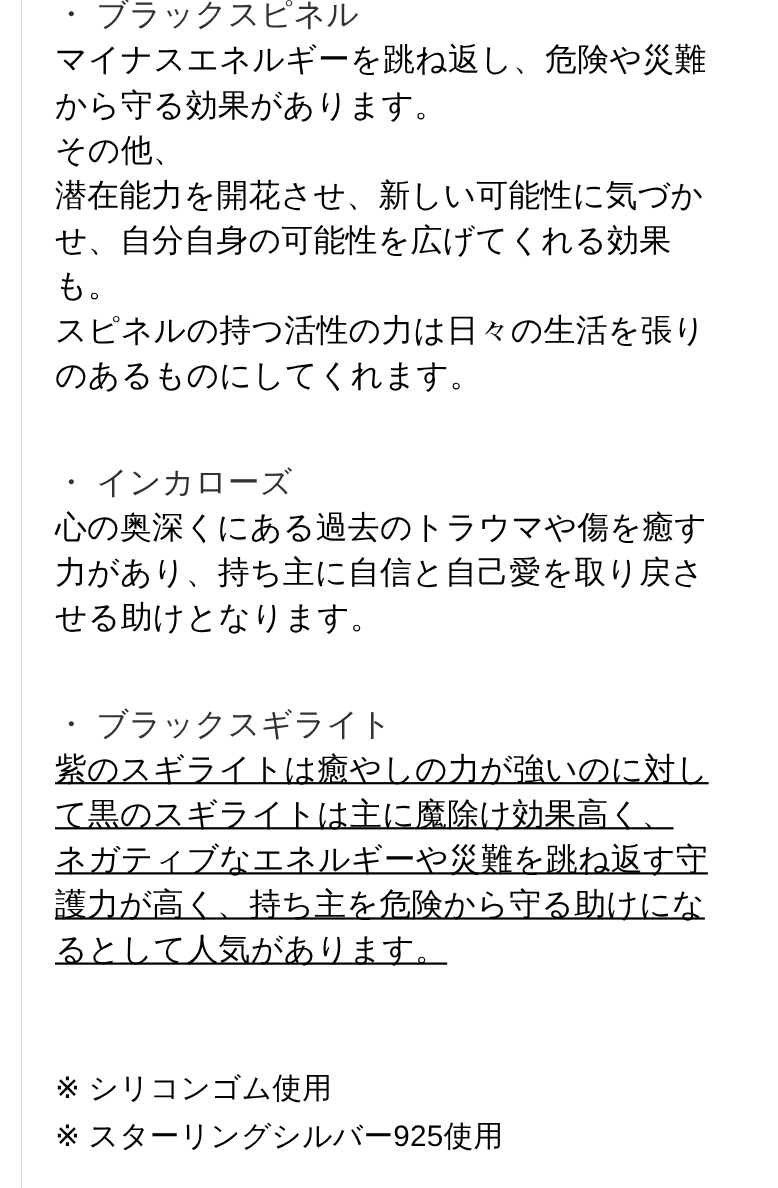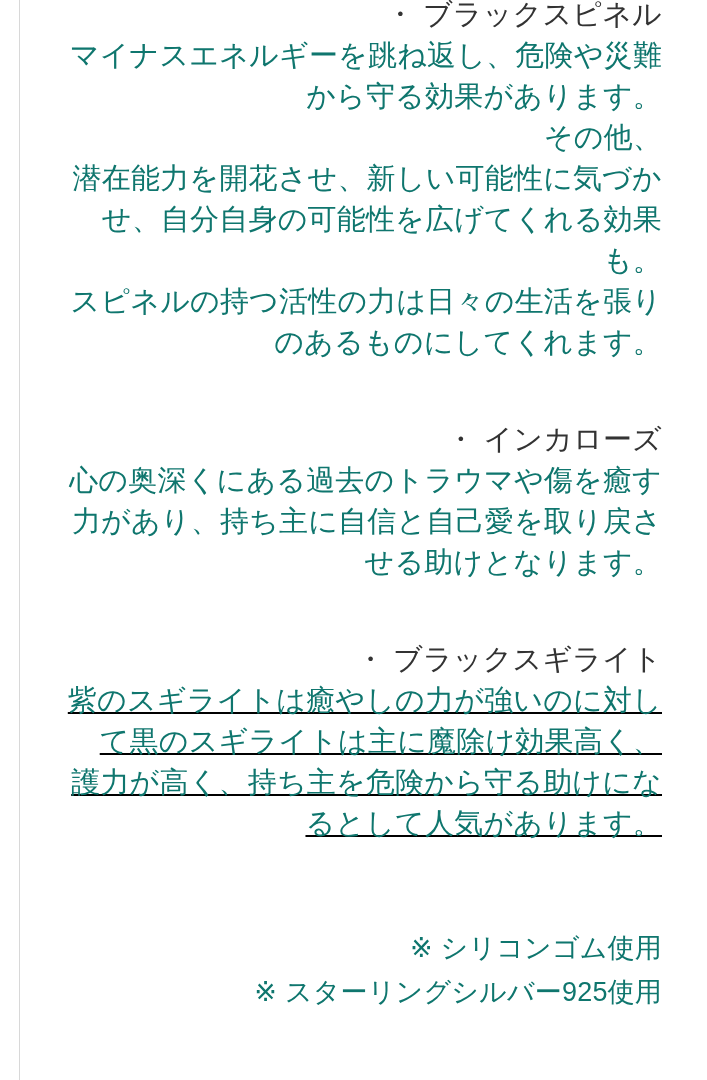--- a/index.html
+++ b/index.html
@@ -12,21 +12,20 @@
     height: 1080px;
     overflow: hidden;
     font-family: "Liberation Sans", "DejaVu Sans", sans-serif;
   }
   .page {
     position: relative;
     width: 707px;
     height: 1080px;
     background: #ffffff;
     box-sizing: border-box;
-    text-align: right;
   }
   .left-rule {
     position: absolute;
     left: 19px;
     top: 0;
     width: 1px;
     height: 1080px;
     background: #d8d8d8;
   }
   .content {
@@ -37,21 +36,21 @@
   }
   .block {
     margin: 0 0 26px 0;
   }
   .block:last-child {
     margin-bottom: 0;
   }
   .line {
     font-size: 29px;
     line-height: 41px;
-    color: #0f766e;
+    color: #000000;
     letter-spacing: 0.2px;
     white-space: pre-wrap;
     font-weight: 400;
   }
   .heading .line {
     color: #333333;
   }
   .spacer-md { height: 30px; }
   .spacer-lg { height: 56px; }
   .notes .line {
@@ -94,20 +93,21 @@
     </div>
 
     <div class="spacer-md"></div>
 
     <div class="block heading">
       <div class="line">・ ブラックスギライト</div>
     </div>
     <div class="block" style="margin-top:-26px;text-decoration:underline;">
       <div class="line">紫のスギライトは癒やしの力が強いのに対し</div>
       <div class="line">て黒のスギライトは主に魔除け効果高く、</div>
+      <div class="line">ネガティブなエネルギーや災難を跳ね返す守</div>
       <div class="line">護力が高く、持ち主を危険から守る助けにな</div>
       <div class="line">るとして人気があります。</div>
     </div>
 
     <div class="spacer-lg"></div>
 
     <div class="block notes">
       <div class="line">※ シリコンゴム使用</div>
       <div class="line">※ スターリングシルバー925使用</div>
     </div>

